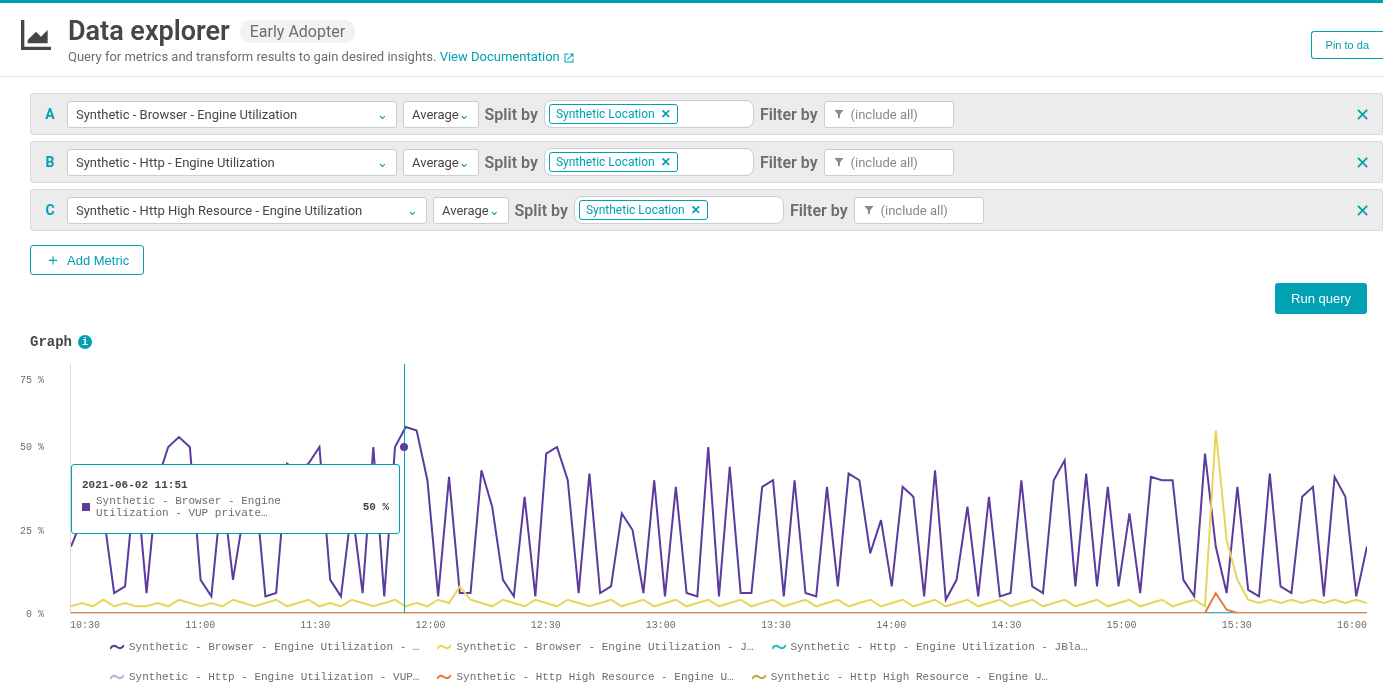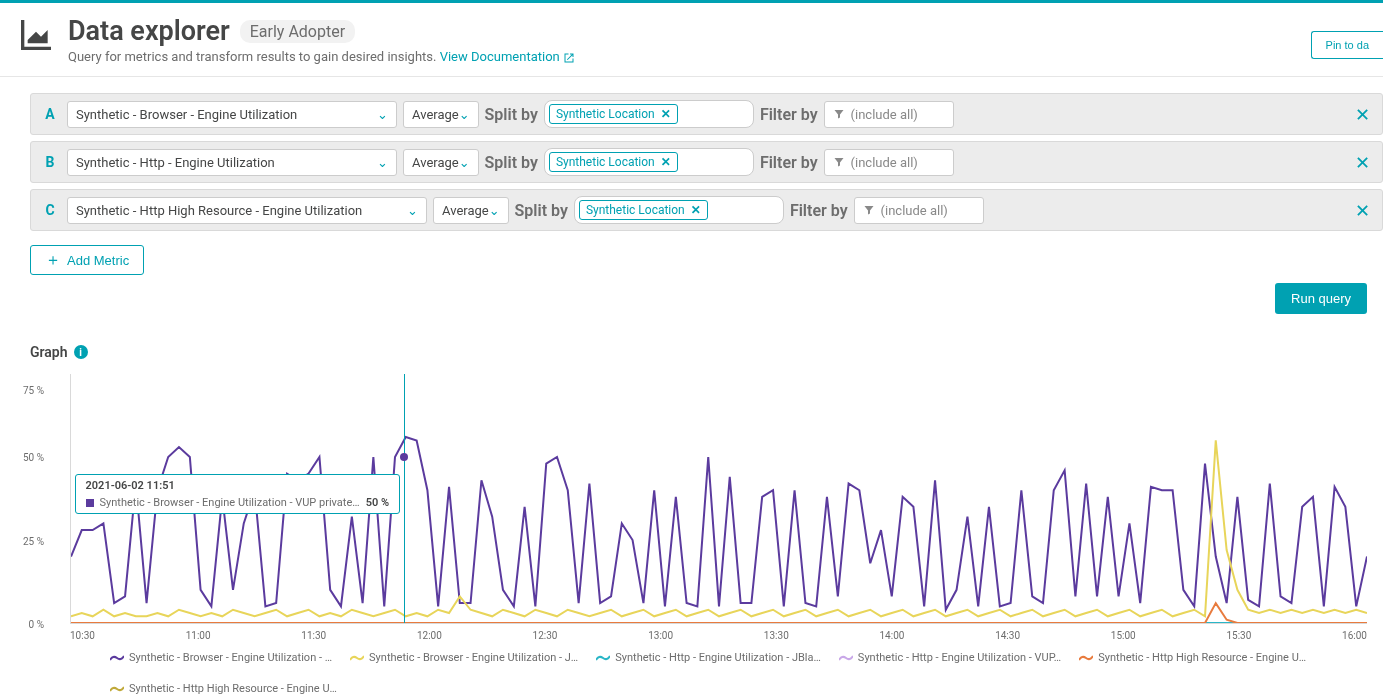--- a/index.html
+++ b/index.html
@@ -26,31 +26,31 @@
   .chip-box { background: #fff; border: 1px solid #ccc; border-radius: 8px; padding: 3px 4px; display: flex; align-items: center; min-width: 210px; }
   .chip { border: 1px solid #00a1b2; color: #00a1b2; border-radius: 3px; padding: 2px 6px; font-size: 12px; display: flex; align-items: center; gap: 6px; }
   .chip .x { cursor: pointer; font-weight: 700; }
   .filter-box { background: #fff; border: 1px solid #ccc; border-radius: 3px; padding: 5px 8px; display: flex; align-items: center; gap: 6px; color: #898989; min-width: 130px; }
   .row-close { margin-left: auto; color: #00a1b2; font-size: 18px; padding: 0 4px; cursor: pointer; }
 
   .add-metric { margin-top: 8px; border: 1px solid #00a1b2; background: #fff; color: #00a1b2; padding: 6px 14px; font-size: 13px; display: inline-flex; align-items: center; gap: 6px; cursor: pointer; border-radius: 3px; }
   .run-row { text-align: right; margin-top: 8px; padding-right: 16px; }
   .run-btn { background: #00a1b2; color: #fff; border: none; padding: 8px 16px; font-size: 13px; cursor: pointer; border-radius: 3px; }
 
-  .graph-section { margin-top: 30px; padding-right: 16px; }
+  .graph-section { margin-top: 20px; padding-right: 16px; font-family: Liberation Mono, monospace; }
   .graph-title { font-weight: 600; font-size: 14px; display: flex; align-items: center; gap: 6px; }
   .info-icon { width: 14px; height: 14px; border-radius: 50%; background: #00a1b2; color: #fff; font-size: 10px; display: inline-flex; align-items: center; justify-content: center; font-weight: 700; }
 
   .chart-box { margin-top: 14px; position: relative; }
   .y-labels { position: absolute; left: -26px; top: 0; height: 250px; width: 40px; }
   .y-lab { position: absolute; right: 0; font-size: 10px; color: #6d6d6d; transform: translateY(-50%); }
   .plot { position: relative; height: 250px; border: 1px solid #d9d9d9; border-top: none; border-right: none; margin-left: 40px; }
   .vline { position: absolute; top: 0; bottom: 0; width: 1px; background: #00a1b2; }
   .vpoint { position: absolute; width: 8px; height: 8px; background: #5b3b9e; border-radius: 50%; transform: translate(-50%,-50%); }
-  .tooltip { position: absolute; background: #fff; border: 1px solid #00a1b2; border-radius: 3px; padding: 4px 10px; font-size: 11px; min-width: 300px; }
+  .tooltip { position: absolute; background: #fff; border: 1px solid #00a1b2; border-radius: 3px; padding: 14px 10px; font-size: 11px; min-width: 300px; }
   .tt-row { display: flex; align-items: center; gap: 6px; margin-top: 4px; }
   .sw { width: 8px; height: 8px; }
   .x-labels { display: flex; margin-left: 40px; margin-top: 6px; justify-content: space-between; font-size: 10px; color: #6d6d6d; }
   .legend { display: flex; flex-wrap: wrap; gap: 18px; margin-top: 10px; margin-left: 80px; font-size: 11px; color: #6d6d6d; }
   .legend-item { display: flex; align-items: center; gap: 5px; }
   svg.series { position: absolute; inset: 0; width: 100%; height: 100%; }
 </style>
 </head>
 <body>
 

